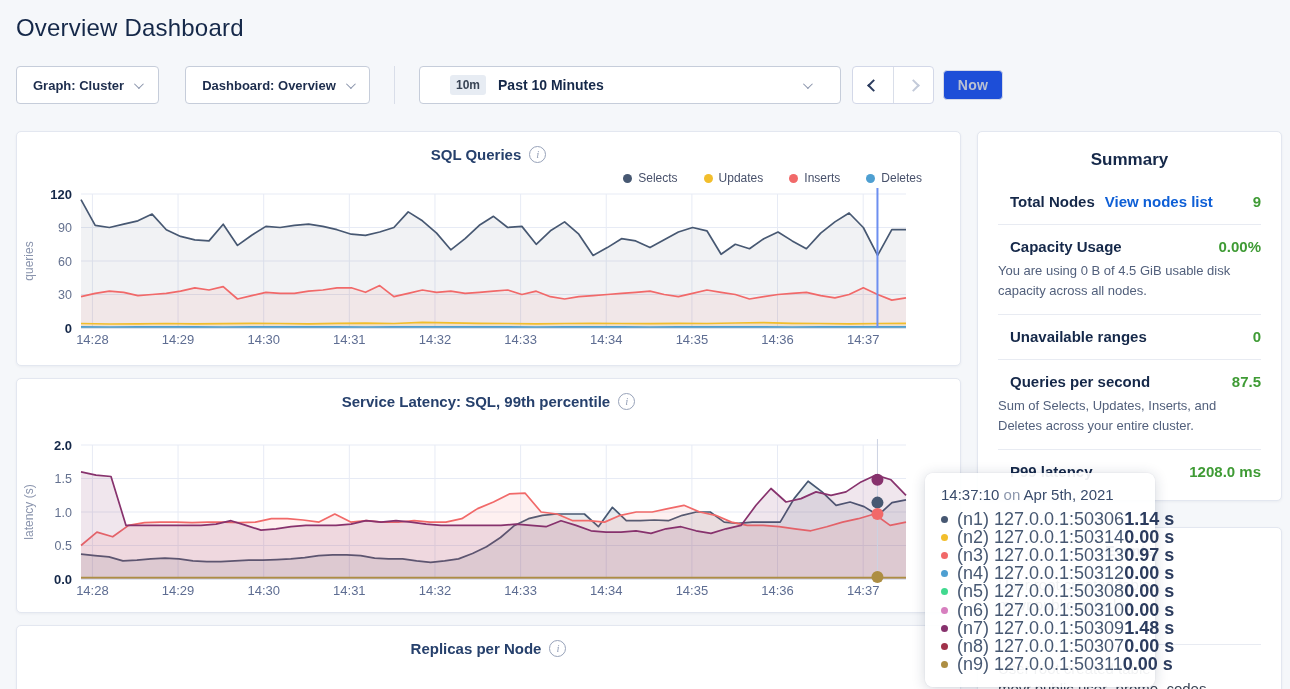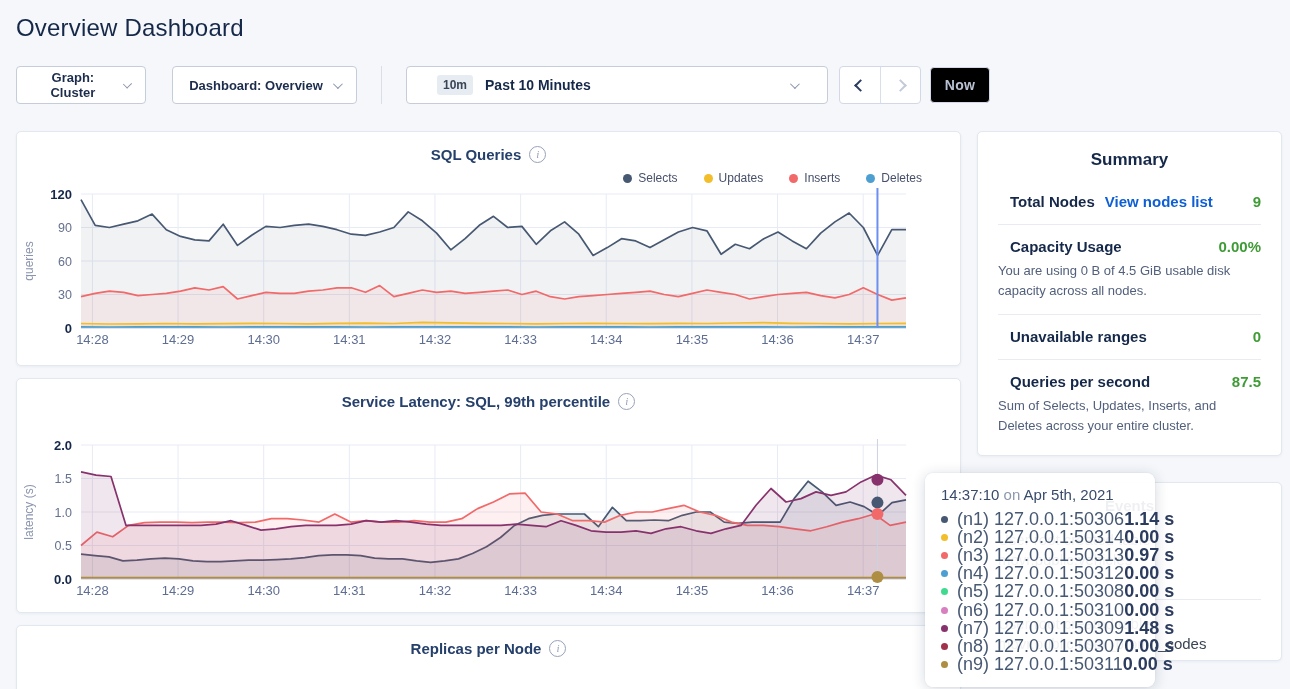--- a/index.html
+++ b/index.html
@@ -10,38 +10,38 @@
   }
   .page-title { font-size:24px; font-weight:400; color:#152849; margin:14px 0 0 16px; letter-spacing:.2px; }
 
   
   .controls { display:flex; align-items:center; margin:24px 16px 0 16px; height:38px; }
   .drop-btn {
     background:#fff; border:1px solid #c6cdda; border-radius:4px; height:38px;
     display:flex; align-items:center; gap:10px; padding:0 16px; cursor:pointer;
     font-weight:700; font-size:13px; color:#1c2c4c;
   }
-  .drop-btn.first { width:130px; justify-content:flex-end; }
+  .drop-btn.first { width:143px; justify-content:flex-start; }
   .drop-btn.second { width:185px; justify-content:center; margin-left:26px; }
   .chev { width:7px; height:7px; border-right:1.6px solid #8a94ab; border-bottom:1.6px solid #8a94ab; transform:rotate(45deg) translateY(-2px); display:inline-block; }
   .v-divider { width:1px; height:38px; background:#d9dee9; margin:0 24px; }
   .time-widget {
     background:#fff; border:1px solid #c6cdda; border-radius:4px; height:38px; width:422px;
     display:flex; align-items:center; padding:0 30px; cursor:pointer;
   }
   .time-badge { background:#e7ecf3; color:#394455; border-radius:3px; font-size:12px; font-weight:700; padding:3px 6px; }
   .time-label { font-weight:700; font-size:14px; color:#152849; margin-left:12px; }
   .time-widget .chev { margin-left:auto; }
   .arrow-group { display:flex; margin-left:11px; border:1px solid #d3d8e8; border-radius:4px; background:#fff; height:38px; }
   .arrow-btn { width:40px; display:flex; align-items:center; justify-content:center; cursor:pointer; background:transparent; border:none; }
   .arrow-btn + .arrow-btn { border-left:1px solid #d9dee9; }
   .arr { width:9px; height:9px; border-right:2.4px solid #2b3c5e; border-bottom:2.4px solid #2b3c5e; }
   .arr.left { transform:rotate(135deg); }
   .arr.right { transform:rotate(-45deg); border-color:#c3cad9; }
-  .now-btn { margin-left:9px; width:60px; height:36px; background:#000000; border:1px solid #d3d8e8; border-radius:4px;
+  .now-btn { margin-left:9px; width:60px; height:30px; background:#1d4ed8; border:1px solid #d3d8e8; border-radius:4px;
     font-weight:700; font-size:14px; color:#b9c1d2; letter-spacing:.3px; cursor:default; }
 
   
   .main { display:flex; margin:27px 0 0 16px; align-items:flex-start; }
   .col-left { width:945px; display:flex; flex-direction:column; gap:12px; }
   .col-right { width:305px; margin-left:16px; display:flex; flex-direction:column; }
   .card { background:#fff; border:1px solid #e3e7f0; border-radius:5px; box-shadow:0 1px 3px rgba(26,43,76,.05); }
 
   
   .chart-card { padding:12px 0 0 0;text-align:right; }
@@ -281,20 +281,26 @@
           <span class="sum-value">0</span>
         </div>
       </div>
       <div class="sum-row">
         <div class="sum-head">
           <span class="sum-label">Queries per second</span>
           <span class="sum-value">87.5</span>
         </div>
         <div class="sum-desc">Sum of Selects, Updates, Inserts, and Deletes across your entire cluster.</div>
       </div>
+      <div class="sum-row">
+        <div class="sum-head">
+          <span class="sum-label">P99 latency</span>
+          <span class="sum-value">1208.0 ms</span>
+        </div>
+      </div>
     </div>
 
     <div class="card events-card">
       <div class="ev-title">Events</div>
       <div id="events-list">
           <div class="ev-item">User root created table movr.public.vehicles</div>
           <div class="ev-item">User root created table movr.public.user_promo_codes</div>
         </div>
     </div>
 

